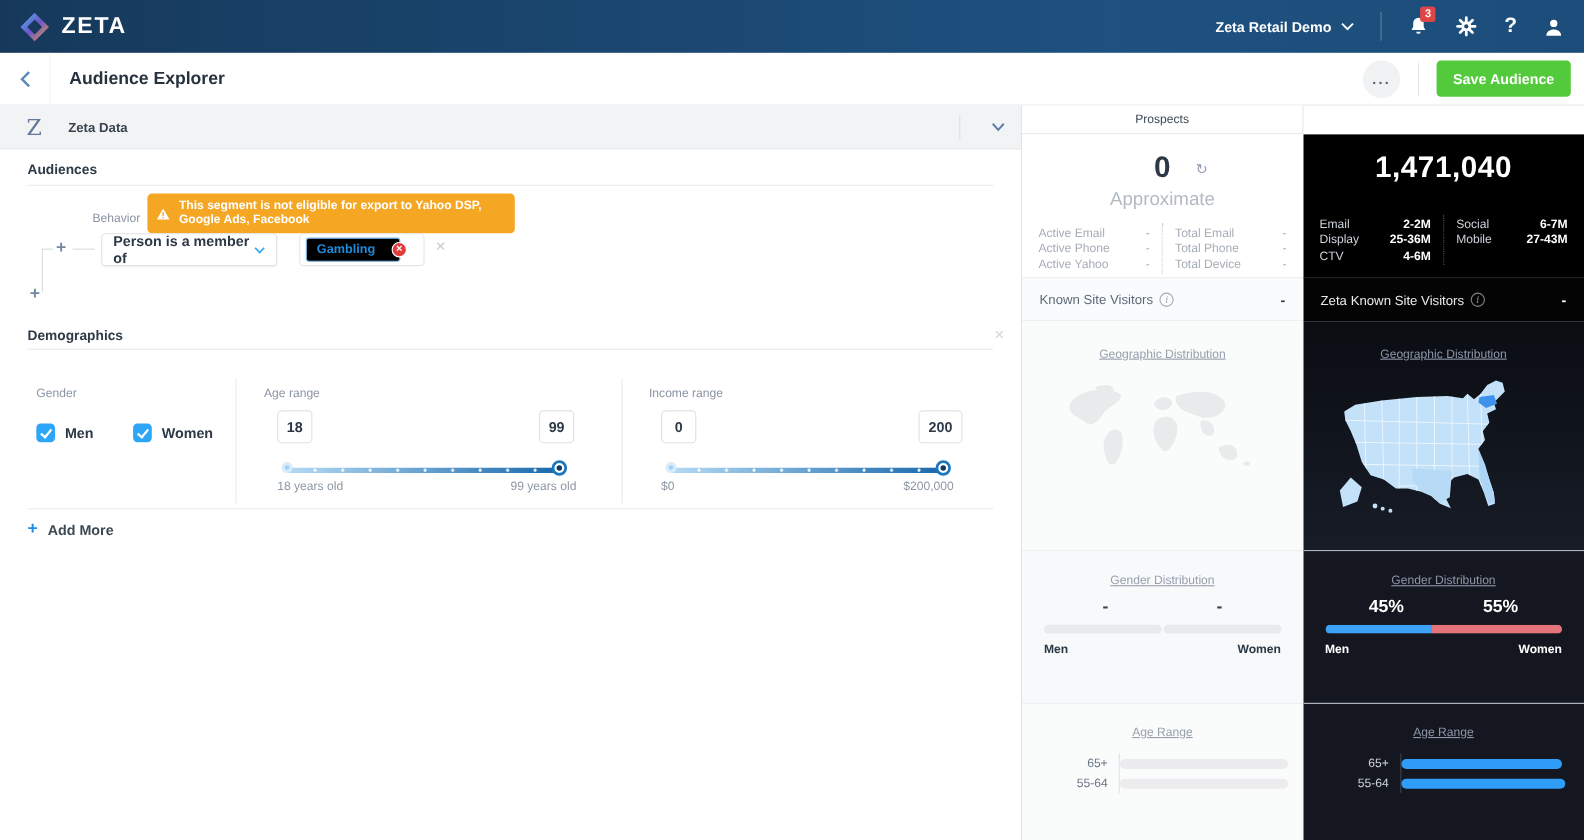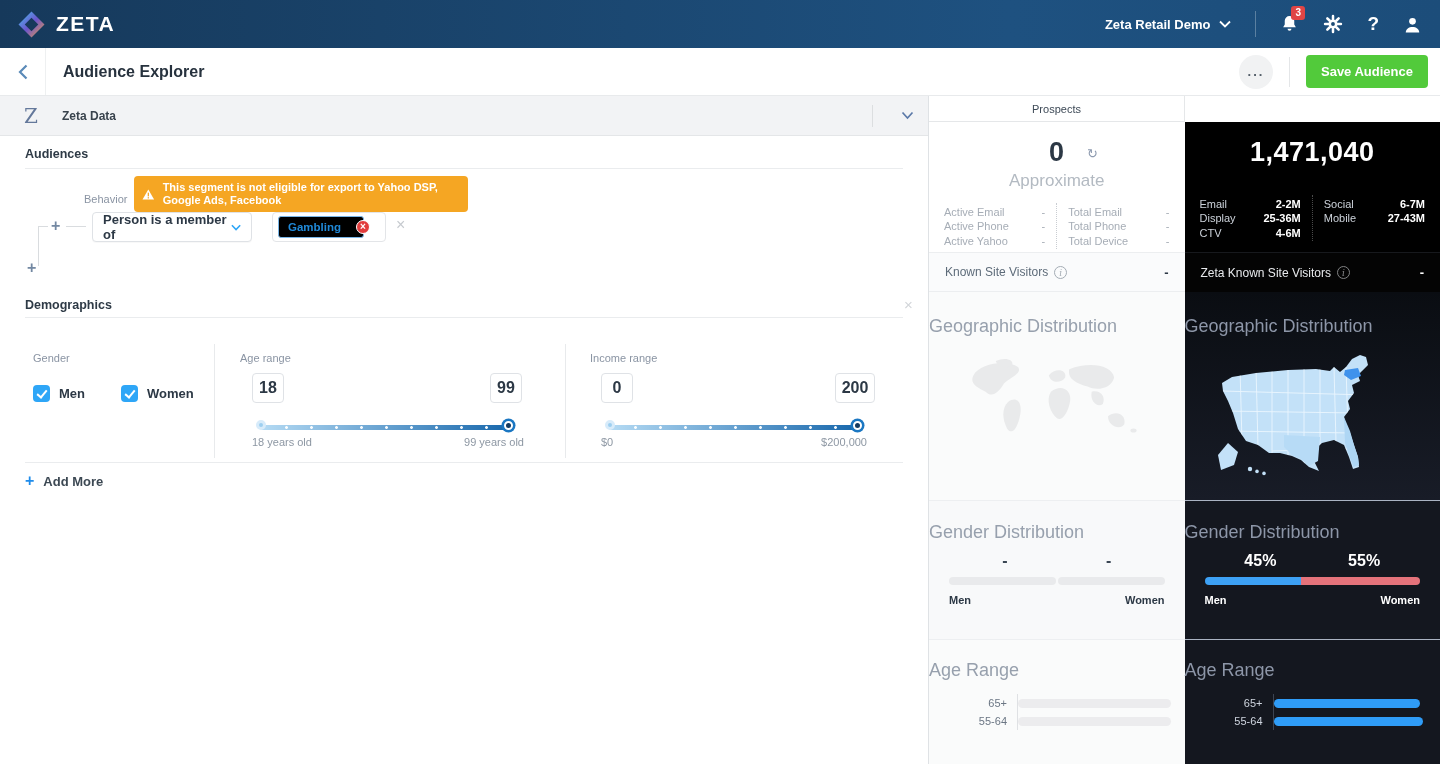--- a/index.html
+++ b/index.html
@@ -72,21 +72,21 @@
 
   .demo-x { left:904px; top:160px; color:#d2d5d9; font-size:15px; cursor:pointer; }
   .field-label { font-size:11px; color:#8a94a3; }
   .vdiv { width:1px; background:#e8eaec; }
   .cb-row { display:flex; align-items:center; cursor:pointer; }
   .cb { width:17px; height:17px; border-radius:4px; background:#2ea6f7; position:relative; }
   .cb::after { content:""; position:absolute; left:5.5px; top:2.5px; width:4px; height:8px;
     border-right:2px solid #fff; border-bottom:2px solid #fff; transform:rotate(40deg); }
   .cb-label { margin-left:9px; font-size:13px; font-weight:bold; color:#2c3845; }
   .num-input { width:32px; height:30px; border:1px solid #dfe2e6; border-radius:4px;
-    text-align:center; font-size:16px; font-weight:bold; color:#2c3845; font-family:inherit; }
+    text-align:center; font-size:13px; font-weight:bold; color:#2c3845; font-family:inherit; }
   .num-input.wide { width:40px; }
   .slider { height:18px; width:254px; }
   .track { position:absolute; top:6px; left:4px; right:4px; height:5px; border-radius:3px;
     background-image:radial-gradient(circle, rgba(255,255,255,.95) 1.2px, transparent 1.6px),
       linear-gradient(90deg,#b5dbf4,#1a69ad);
     background-size:25px 5px,100% 100%; background-position:14px center,0 0; cursor:pointer; }
   .knob { position:absolute; border-radius:50%; cursor:pointer; }
   .knob.lo { left:0; top:1px; width:10px; height:10px; background:#9dcff0; border:3px solid #d7ebfa; }
   .knob.hi { right:-3px; top:1.5px; width:9px; height:9px; background:#143a60; border:2.5px solid #fff;
     box-shadow:0 0 0 2.5px #1b77c2; }
@@ -136,21 +136,21 @@
     justify-content:space-between; padding:0 16px; }
   .kv-label { font-size:12px; color:#5d6b79; display:flex; align-items:center; gap:6px; }
   .kd .kv-label { color:#e8eaed; }
   .kv-value { font-size:13px; font-weight:bold; color:#2c3845; }
   .kd .kv-value { color:#fff; }
   .info { width:13px; height:13px; border-radius:50%; border:1px solid currentColor; opacity:.55;
     font-size:9px; line-height:12px; text-align:center; display:inline-block; cursor:pointer;
     font-family:"DejaVu Serif", serif; font-style:italic; }
 
   
-  .ptitle { font-size:18px; margin-top:24px; color:#97a0ad; }
+  .ptitle { text-align:center; font-size:11px; margin-top:24px; color:#97a0ad;text-decoration:underline; }
   .dark .ptitle { color:#8d96a8; }
 
   
   .irow.geo { height:208px; }
   .cell.gl { background:#fafbfb; }
   .cell.gd { background:linear-gradient(180deg,#0a0d12,#181c27); }
   .mapwrap { display:flex; justify-content:center; margin-top:14px; }
 
   
   .irow.gen { height:139px; }

